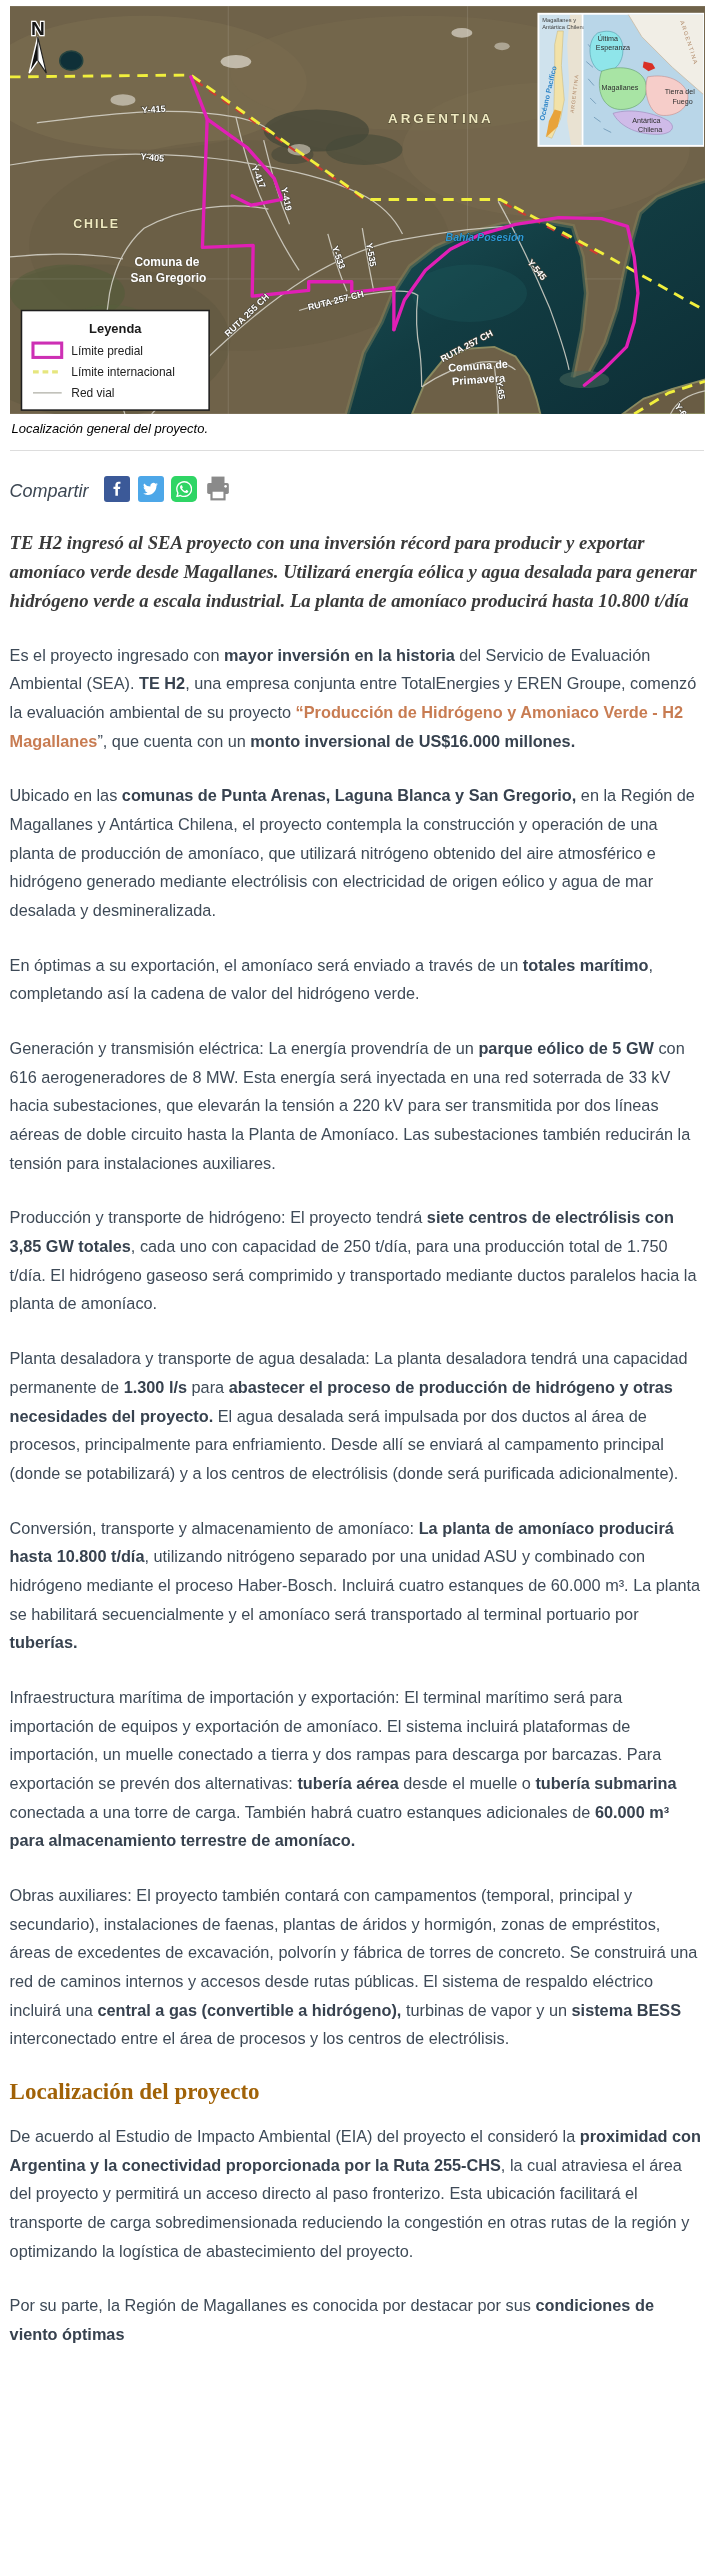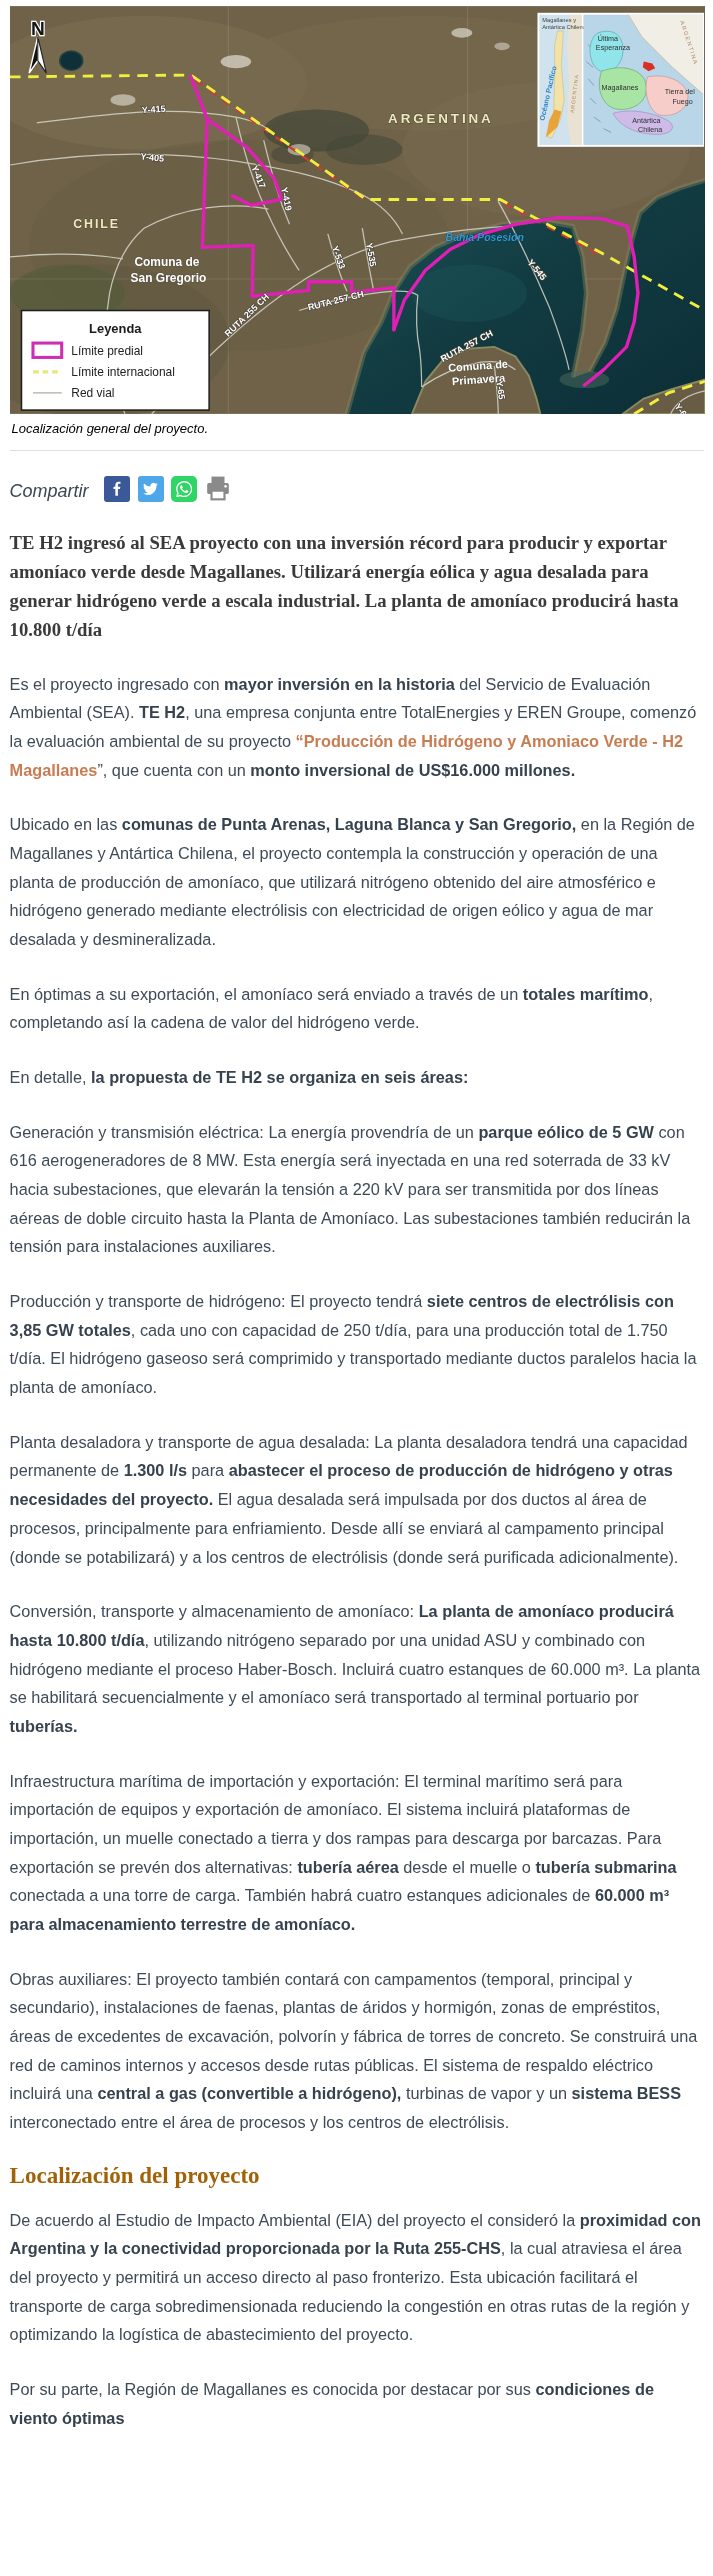--- a/index.html
+++ b/index.html
@@ -18,21 +18,21 @@
   hr.sep{border:none;border-top:1px solid #ddd;margin:0 0 25px 0;}
 
   .share{display:flex;align-items:flex-end;margin:0 0 27px 0;}
   .share-label{font-style:italic;font-size:18px;color:#3c4753;margin-right:15.3px;}
   .sicon{width:26px;height:26px;border-radius:2.9px;margin-right:7.7px;display:flex;align-items:center;justify-content:center;cursor:pointer;}
   .sicon svg{display:block;}
   .sicon.print{border-radius:0;background:transparent;}
 
   .lede{
     font-family:"Liberation Serif","DejaVu Serif",serif;font-weight:700;
-    font-size:18.7px;line-height:1.55;color:#3a3a3a;margin:0 0 25px 0;
+    font-size:18.7px;line-height:1.55;color:#3a3a3a;margin:0 0 25px 0;font-style:italic;
   }
 
   .para{font-size:16.3px;line-height:1.76;margin:16px 0 26px 0;color:#3e4a57;}
   .para .b{font-weight:700;color:#37424f;}
   .para a.link{color:#c87c52;text-decoration:none;font-weight:700;}
 
   h2.section-heading{
     font-family:"Liberation Serif","DejaVu Serif",serif;font-weight:700;
     font-size:23px;color:#a16207;margin:3.8px 0 17px 0;
   }
@@ -246,21 +246,20 @@
       </svg>
     </span>
   </div>
 
   <p class="lede">TE H2 ingresó al SEA proyecto con una inversión récord para producir y exportar amoníaco verde desde Magallanes. Utilizará energía eólica y agua desalada para generar hidrógeno verde a escala industrial. La planta de amoníaco producirá hasta 10.800 t/día</p>
 
   <div>
       <p class="para"><span>Es el proyecto ingresado con </span><span class="b">mayor inversión en la historia</span><span> del Servicio de Evaluación Ambiental (SEA). </span><span class="b">TE H2</span><span>, una empresa conjunta entre TotalEnergies y EREN Groupe, comenzó la evaluación ambiental de su proyecto </span><a class="link b" href="#">“Producción de Hidrógeno y Amoniaco Verde - H2 Magallanes</a><span>”, que cuenta con un </span><span class="b">monto inversional de US$16.000 millones.</span></p>
       <p class="para"><span>Ubicado en las </span><span class="b">comunas de Punta Arenas, Laguna Blanca y San Gregorio,</span><span> en la Región de Magallanes y Antártica Chilena, el proyecto contempla la construcción y operación de una planta de producción de amoníaco, que utilizará nitrógeno obtenido del aire atmosférico e hidrógeno generado mediante electrólisis con electricidad de origen eólico y agua de mar desalada y desmineralizada.</span></p>
       <p class="para"><span>En óptimas a su exportación, el amoníaco será enviado a través de un </span><span class="b">totales marítimo</span><span>, completando así la cadena de valor del hidrógeno verde.</span></p>
-      <p class="para"><span>En detalle, </span><span class="b">la propuesta de TE H2 se organiza en seis áreas:</span></p>
       <p class="para"><span>Generación y transmisión eléctrica: La energía provendría de un </span><span class="b">parque eólico de 5 GW</span><span> con 616 aerogeneradores de 8 MW. Esta energía será inyectada en una red soterrada de 33 kV hacia subestaciones, que elevarán la tensión a 220 kV para ser transmitida por dos líneas aéreas de doble circuito hasta la Planta de Amoníaco. Las subestaciones también reducirán la tensión para instalaciones auxiliares.</span></p>
       <p class="para"><span>Producción y transporte de hidrógeno: El proyecto tendrá </span><span class="b">siete centros de electrólisis con 3,85 GW totales</span><span>, cada uno con capacidad de 250 t/día, para una producción total de 1.750 t/día. El hidrógeno gaseoso será comprimido y transportado mediante ductos paralelos hacia la planta de amoníaco.</span></p>
       <p class="para"><span>Planta desaladora y transporte de agua desalada: La planta desaladora tendrá una capacidad permanente de </span><span class="b">1.300 l/s</span><span> para </span><span class="b">abastecer el proceso de producción de hidrógeno y otras necesidades del proyecto.</span><span> El agua desalada será impulsada por dos ductos al área de procesos, principalmente para enfriamiento. Desde allí se enviará al campamento principal (donde se potabilizará) y a los centros de electrólisis (donde será purificada adicionalmente).</span></p>
       <p class="para"><span>Conversión, transporte y almacenamiento de amoníaco: </span><span class="b">La planta de amoníaco producirá hasta 10.800 t/día</span><span>, utilizando nitrógeno separado por una unidad ASU y combinado con hidrógeno mediante el proceso Haber-Bosch. Incluirá cuatro estanques de 60.000 m³. La planta se habilitará secuencialmente y el amoníaco será transportado al terminal portuario por </span><span class="b">tuberías.</span></p>
       <p class="para"><span>Infraestructura marítima de importación y exportación: El terminal marítimo será para importación de equipos y exportación de amoníaco. El sistema incluirá plataformas de importación, un muelle conectado a tierra y dos rampas para descarga por barcazas. Para exportación se prevén dos alternativas: </span><span class="b">tubería aérea</span><span> desde el muelle o </span><span class="b">tubería submarina</span><span> conectada a una torre de carga. También habrá cuatro estanques adicionales de </span><span class="b">60.000 m³ para almacenamiento terrestre de amoníaco.</span></p>
       <p class="para"><span>Obras auxiliares: El proyecto también contará con campamentos (temporal, principal y secundario), instalaciones de faenas, plantas de áridos y hormigón, zonas de empréstitos, áreas de excedentes de excavación, polvorín y fábrica de torres de concreto. Se construirá una red de caminos internos y accesos desde rutas públicas. El sistema de respaldo eléctrico incluirá una </span><span class="b">central a gas (convertible a hidrógeno),</span><span> turbinas de vapor y un </span><span class="b">sistema BESS</span><span> interconectado entre el área de procesos y los centros de electrólisis.</span></p>
       <h2 class="section-heading">Localización del proyecto</h2>
       <p class="para"><span>De acuerdo al Estudio de Impacto Ambiental (EIA) del proyecto el consideró la </span><span class="b">proximidad con Argentina y la conectividad proporcionada por la Ruta 255-CHS</span><span>, la cual atraviesa el área del proyecto y permitirá un acceso directo al paso fronterizo. Esta ubicación facilitará el transporte de carga sobredimensionada reduciendo la congestión en otras rutas de la región y optimizando la logística de abastecimiento del proyecto.</span></p>
       <p class="para"><span>Por su parte, la Región de Magallanes es conocida por destacar por sus </span><span class="b">condiciones de viento óptimas</span></p>
     </div>

